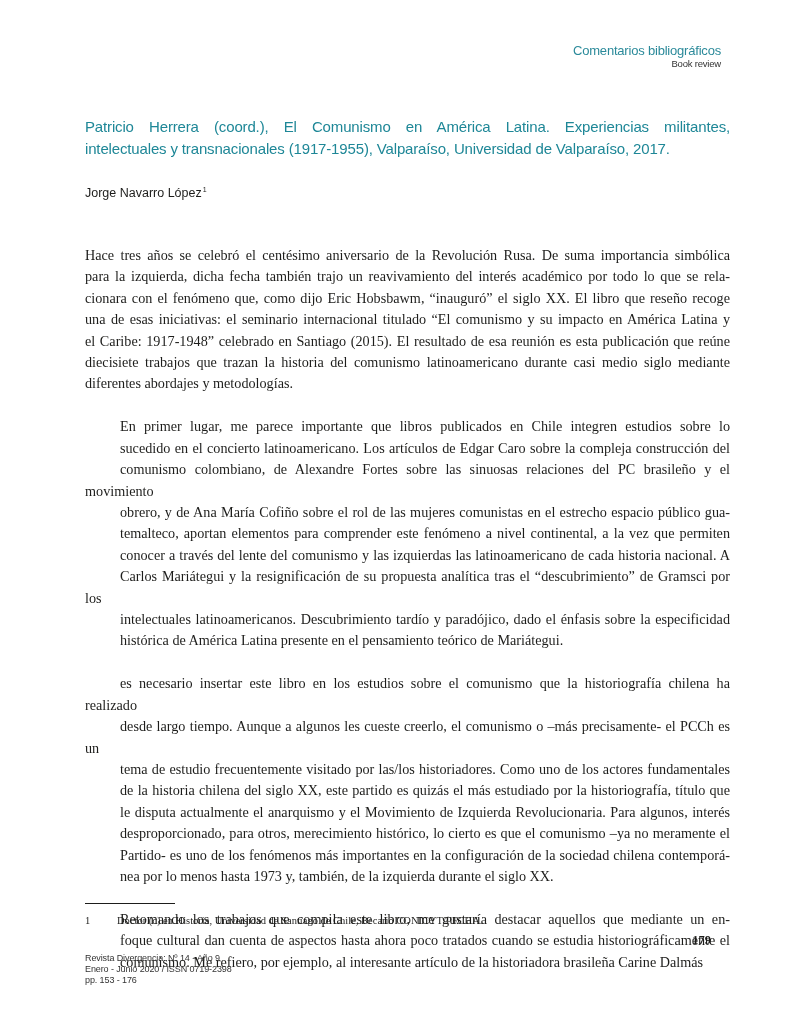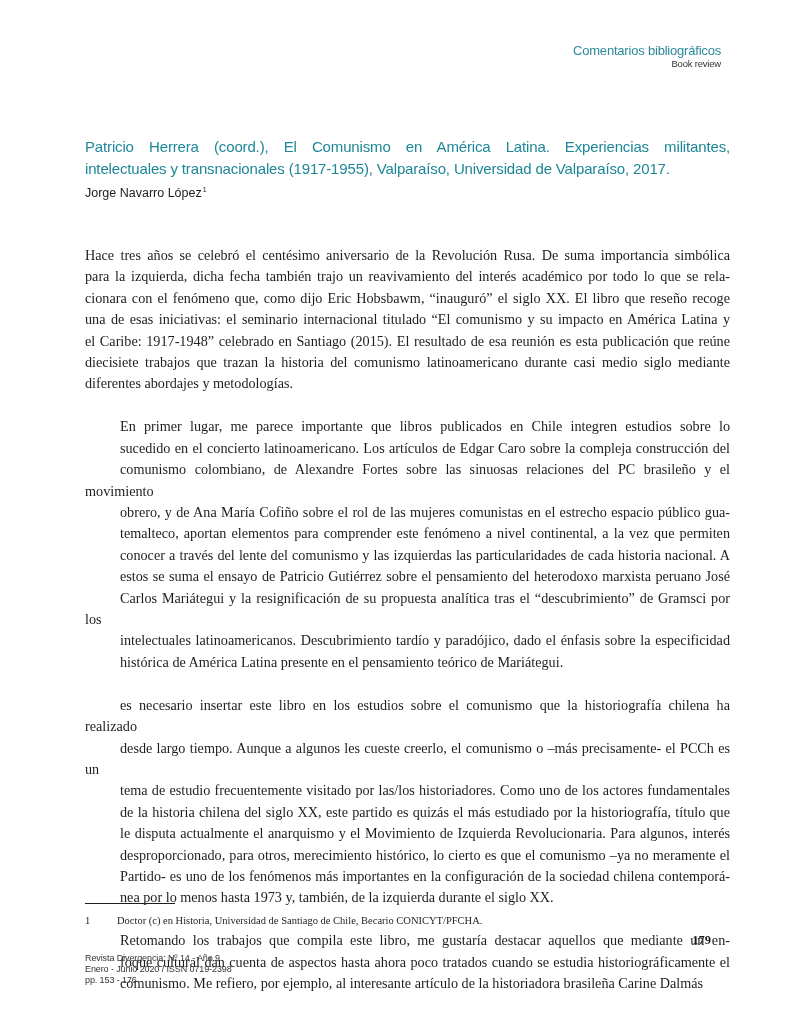--- a/index.html
+++ b/index.html
@@ -42,21 +42,20 @@
       line-height: 22px;
       color: #1e8797;
       text-align: justify;
       text-align-last: left;
       letter-spacing: -0.15px;
     }
     .title .line1 {
       display: block;
       text-align: justify;
       text-align-last: justify;
-      margin-top: 20px;
     }
     .title .line2 {
       display: block;
       text-align: left;
     }
     .author {
       position: absolute;
       left: 85px;
       top: 186px;
       font-family: "Liberation Sans", sans-serif;
@@ -163,22 +162,21 @@
       <span class="ln">el Caribe: 1917-1948” celebrado en Santiago (2015). El resultado de esa reunión es esta publicación que reúne</span>
       <span class="ln">diecisiete trabajos que trazan la historia del comunismo latinoamericano durante casi medio siglo mediante</span>
       <span class="ln last">diferentes abordajes y metodologías.</span>
     </p>
   <p class="indent">
       <span class="ln" style="text-indent: 35px;">En primer lugar, me parece importante que libros publicados en Chile integren estudios sobre lo</span>
       <span class="ln">sucedido en el concierto latinoamericano. Los artículos de Edgar Caro sobre la compleja construcción del</span>
       <span class="ln">comunismo colombiano, de Alexandre Fortes sobre las sinuosas relaciones del PC brasileño y el movimiento</span>
       <span class="ln">obrero, y de Ana María Cofiño sobre el rol de las mujeres comunistas en el estrecho espacio público gua-</span>
       <span class="ln">temalteco, aportan elementos para comprender este fenómeno a nivel continental, a la vez que permiten</span>
-      <span class="ln">conocer a través del lente del comunismo y las izquierdas las particularidades de cada historia nacional. A</span>
-      <span class="ln">estos se suma el ensayo de Patricio Gutiérrez sobre el pensamiento del heterodoxo marxista peruano José</span>
+      <span class="ln">conocer a través del lente del comunismo y las izquierdas las latinoamericano de cada historia nacional. A</span>
       <span class="ln">Carlos Mariátegui y la resignificación de su propuesta analítica tras el “descubrimiento” de Gramsci por los</span>
       <span class="ln">intelectuales latinoamericanos. Descubrimiento tardío y paradójico, dado el énfasis sobre la especificidad</span>
       <span class="ln last">histórica de América Latina presente en el pensamiento teórico de Mariátegui.</span>
     </p>
   <p class="indent">
       <span class="ln">es necesario insertar este libro en los estudios sobre el comunismo que la historiografía chilena ha realizado</span>
       <span class="ln">desde largo tiempo. Aunque a algunos les cueste creerlo, el comunismo o –más precisamente- el PCCh es un</span>
       <span class="ln">tema de estudio frecuentemente visitado por las/los historiadores. Como uno de los actores fundamentales</span>
       <span class="ln">de la historia chilena del siglo XX, este partido es quizás el más estudiado por la historiografía, título que</span>
       <span class="ln">le disputa actualmente el anarquismo y el Movimiento de Izquierda Revolucionaria. Para algunos, interés</span>

